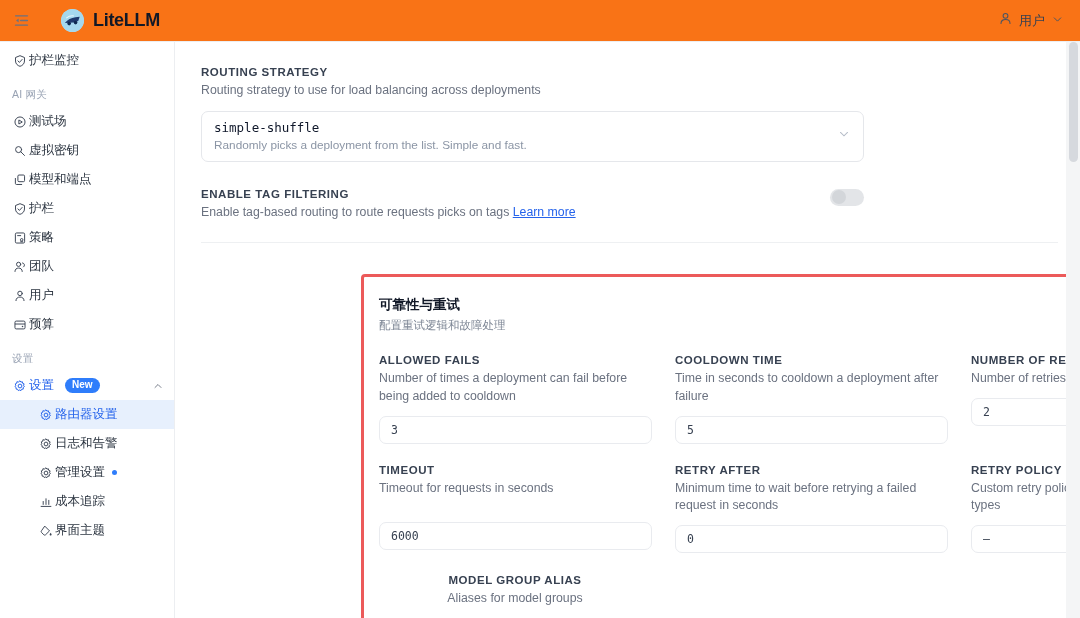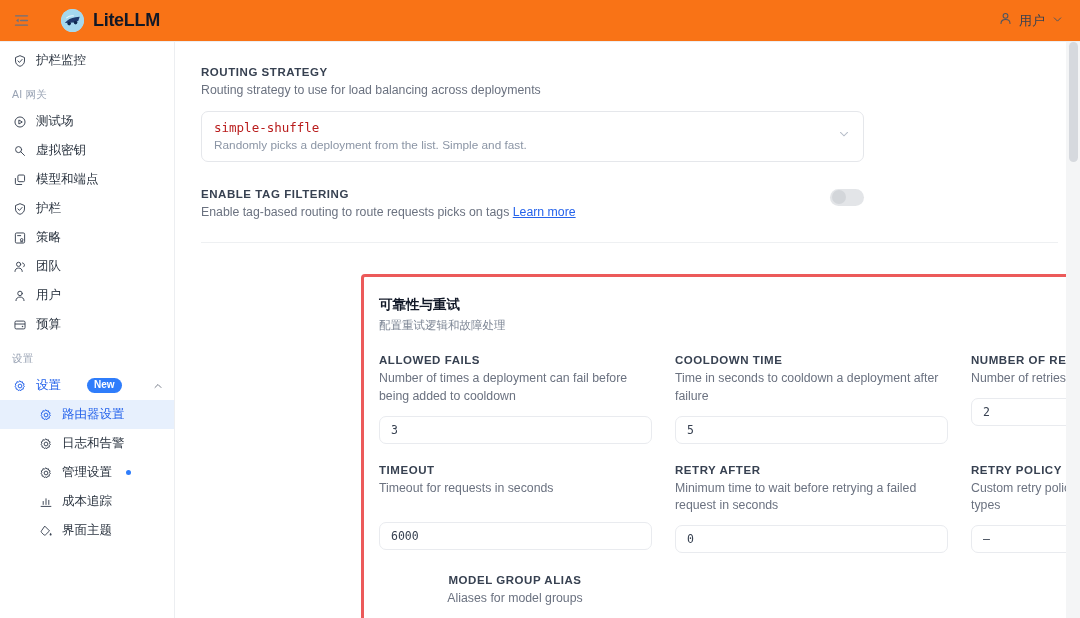--- a/index.html
+++ b/index.html
@@ -44,38 +44,38 @@
   
   .sidebar {
     width: 175px; min-width: 175px;
     background: #ffffff;
     border-right: 1px solid #eceef1;
     padding-top: 4px;
     overflow: hidden;
     position: relative;
   }
   .nav-item {
-    display: flex; align-items: center; gap: 9px;
+    display: flex; align-items: center; gap: 2px;
     height: 29px; padding: 0 10px 0 12px;
     font-size: 12.5px; color: #2b3440; cursor: pointer;
     white-space: nowrap;
   }
   .nav-item .ico { width: 15px; height: 15px; display: flex; align-items: center; justify-content: center; color: #3c4655; flex: none; }
   .nav-section {
     font-size: 10.5px; color: #98a2b3; letter-spacing: .2px;
     padding: 13px 12px 5px 12px; white-space: nowrap;
   }
   .nav-item.active { background: #e7f0fd; color: #2563eb; }
   .nav-item.active .ico { color: #2563eb; }
   .nav-item.parent-open { color: #2563eb; }
   .nav-item.parent-open .ico { color: #2563eb; }
   .nav-item.sub { padding-left: 38px; }
   .badge-new {
     background: #2f7dfb; color: #fff; font-size: 10px; font-weight: 600;
-    border-radius: 9px; padding: 1.5px 7px; line-height: 1.25; margin-left: 17px;
+    border-radius: 9px; padding: 1.5px 7px; line-height: 1.25; margin-left: 9px;
   }
   .chev-up { margin-left: auto; color: #6b7280; display: flex; }
   .blue-dot { width: 5px; height: 5px; border-radius: 50%; background: #2f7dfb; margin-left: 5px; flex: none; }
 
   
   .main-wrap { flex: 1; position: relative; min-width: 0; background: #ffffff; }
   .main {
     position: absolute; inset: 0;
     overflow: hidden;
     padding: 24px 22px 0 26px;
@@ -88,21 +88,21 @@
   .field-desc { font-size: 12.3px; color: #6b7280; margin-top: 4px; line-height: 1.45; }
 
   .select-box {
     margin-top: 11px;
     border: 1px solid #e5e7eb; border-radius: 7px;
     background: #fff; padding: 8px 12px 9px 12px;
     display: flex; align-items: center; cursor: pointer;
     width: 663px;
   }
   .select-box .sb-text { flex: 1; min-width: 0; }
-  .sb-value { font-family: "DejaVu Sans Mono", "Liberation Mono", monospace; font-size: 12.5px; color: #b91c1c; }
+  .sb-value { font-family: "DejaVu Sans Mono", "Liberation Mono", monospace; font-size: 12.5px; color: #0f172a; }
   .sb-sub { font-size: 11.8px; color: #8b95a5; margin-top: 3px; }
   .sb-chev { color: #b6bdc8; margin-left: 10px; }
 
   .tag-row { margin-top: 26px; display: flex; align-items: flex-start; width: 663px; }
   .tag-row .tr-left { flex: 1; }
   .learn-more { color: #2563eb; text-decoration: underline; cursor: pointer; }
   .toggle {
     width: 34px; height: 17px; border-radius: 9px; background: #e3e5e8;
     position: relative; cursor: pointer; flex: none; margin-top: 1px;
     margin-left: 148px;

